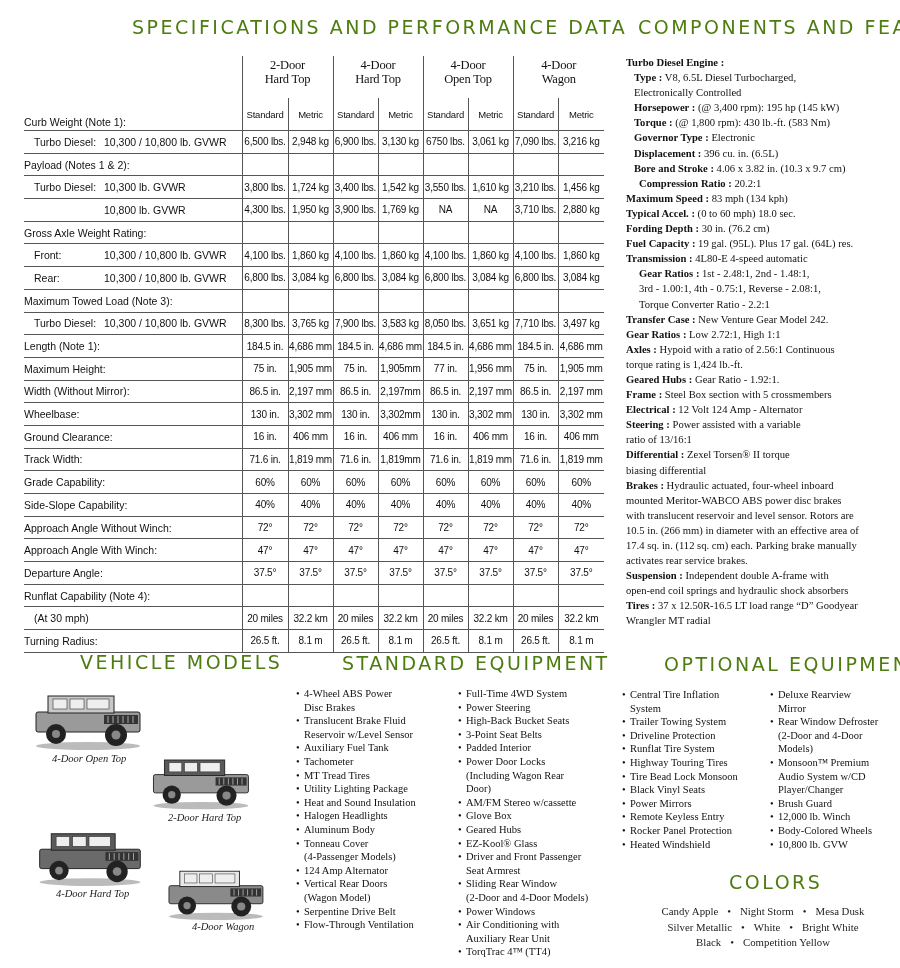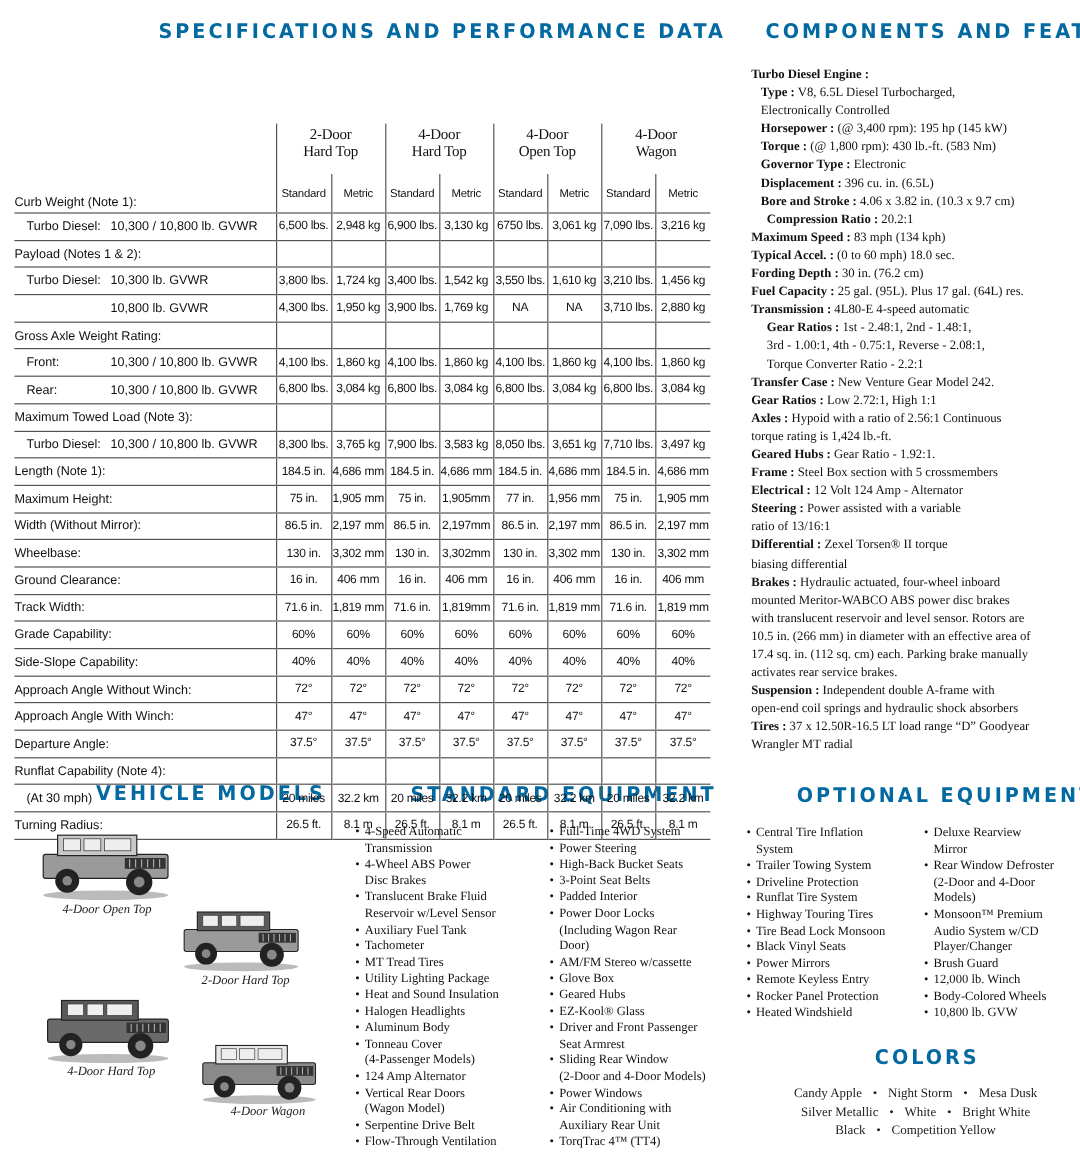--- a/index.html
+++ b/index.html
@@ -1,19 +1,19 @@
 <!DOCTYPE html>
 <html><head>
 <meta charset="utf-8">
 <style>
   html,body{margin:0;padding:0;background:#fff;}
   body{width:900px;height:968px;position:relative;overflow:hidden;color:#111;font-family:"Liberation Sans",sans-serif;}
-  .sec-title{position:absolute;font-family:"DejaVu Sans",sans-serif;font-weight:bold;letter-spacing:2.5px;font-size:16px;color:#0369a1;text-transform:uppercase;white-space:nowrap;transform:scaleY(1.05);}
+  .sec-title{position:absolute;font-family:"DejaVu Sans",sans-serif;font-weight:normal;letter-spacing:2.5px;font-size:19px;color:#4d7c0f;text-transform:uppercase;white-space:nowrap;transform:scaleY(1.05);}
   
-  #spec{position:absolute;left:12px;top:56px;width:580px;margin-top:47px;}
+  #spec{position:absolute;left:24px;top:56px;width:580px;}
   table.spec{border-collapse:collapse;width:580px;table-layout:fixed;font-size:10.5px;}
   table.spec td{padding:0;height:21.7px;white-space:nowrap;vertical-align:middle;}
   table.spec td.lbl{text-align:left;}
   table.spec td.v{text-align:center;border-left:1px solid #555;font-size:10px;letter-spacing:-0.2px;}
   table.spec tr.row td{border-bottom:1px solid #555;}
   table.spec tr.hdr1 td{height:40px;vertical-align:top;font-family:"Liberation Serif",serif;font-size:12.5px;text-align:center;line-height:14px;padding-top:2px;}
   table.spec tr.hdr1 td.v{border-left:1px solid #555;}
   table.spec tr.hdr2 td{height:30px;font-size:9.5px;}
   table.spec tr.hdr2 td.lbl{vertical-align:bottom;padding-bottom:2px;font-size:10.5px;}
   .sub{display:inline-block;padding-left:10px;}
@@ -351,21 +351,21 @@
     <div class="ln i1"><span>Electronically Controlled</span></div>
     <div class="ln i1"><b>Horsepower :</b><span> (@ 3,400 rpm): 195 hp (145 kW)</span></div>
     <div class="ln i1"><b>Torque :</b><span> (@ 1,800 rpm): 430 lb.-ft. (583 Nm)</span></div>
     <div class="ln i1"><b>Governor Type :</b><span> Electronic</span></div>
     <div class="ln i1"><b>Displacement :</b><span> 396 cu. in. (6.5L)</span></div>
     <div class="ln i1"><b>Bore and Stroke :</b><span> 4.06 x 3.82 in. (10.3 x 9.7 cm)</span></div>
     <div class="ln i2"><b>Compression Ratio :</b><span> 20.2:1</span></div>
     <div class="ln"><b>Maximum Speed :</b><span> 83 mph (134 kph)</span></div>
     <div class="ln"><b>Typical Accel. :</b><span> (0 to 60 mph) 18.0 sec.</span></div>
     <div class="ln"><b>Fording Depth :</b><span> 30 in. (76.2 cm)</span></div>
-    <div class="ln"><b>Fuel Capacity :</b><span> 25 gal. (95L). Plus 17 gal. (64L) res.</span></div>
+    <div class="ln"><b>Fuel Capacity :</b><span> 19 gal. (95L). Plus 17 gal. (64L) res.</span></div>
     <div class="ln"><b>Transmission :</b><span> 4L80-E 4-speed automatic</span></div>
     <div class="ln i2"><b>Gear Ratios :</b><span> 1st - 2.48:1, 2nd - 1.48:1,</span></div>
     <div class="ln i2"><span>3rd - 1.00:1, 4th - 0.75:1, Reverse - 2.08:1,</span></div>
     <div class="ln i2"><span>Torque Converter Ratio - 2.2:1</span></div>
     <div class="ln"><b>Transfer Case :</b><span> New Venture Gear Model 242.</span></div>
     <div class="ln"><b>Gear Ratios :</b><span> Low 2.72:1, High 1:1</span></div>
     <div class="ln"><b>Axles :</b><span> Hypoid with a ratio of 2.56:1 Continuous</span></div>
     <div class="ln"><span>torque rating is 1,424 lb.-ft.</span></div>
     <div class="ln"><b>Geared Hubs :</b><span> Gear Ratio - 1.92:1.</span></div>
     <div class="ln"><b>Frame :</b><span> Steel Box section with 5 crossmembers</span></div>
@@ -463,21 +463,20 @@
         <line x1="103" y1="28" x2="103" y2="35" stroke="#aaa"></line>
     <circle cx="26" cy="46" r="10" fill="#222"></circle>
         <circle cx="26" cy="46" r="4" fill="#888"></circle>
     <circle cx="86" cy="47" r="11" fill="#222"></circle>
         <circle cx="86" cy="47" r="4.5" fill="#888"></circle>
   </svg></div>
     <div class="cap" style="left:192px;top:921px;">4-Door Wagon</div>
   </div>
 
 <ul class="list" id="std1" style="left:296px;top:687px;width:150px;">
-    <li><span>4-Speed Automatic</span><br><span>Transmission</span></li>
     <li><span>4-Wheel ABS Power</span><br><span>Disc Brakes</span></li>
     <li><span>Translucent Brake Fluid</span><br><span>Reservoir w/Level Sensor</span></li>
     <li><span>Auxiliary Fuel Tank</span></li>
     <li><span>Tachometer</span></li>
     <li><span>MT Tread Tires</span></li>
     <li><span>Utility Lighting Package</span></li>
     <li><span>Heat and Sound Insulation</span></li>
     <li><span>Halogen Headlights</span></li>
     <li><span>Aluminum Body</span></li>
     <li><span>Tonneau Cover</span><br><span>(4-Passenger Models)</span></li>

